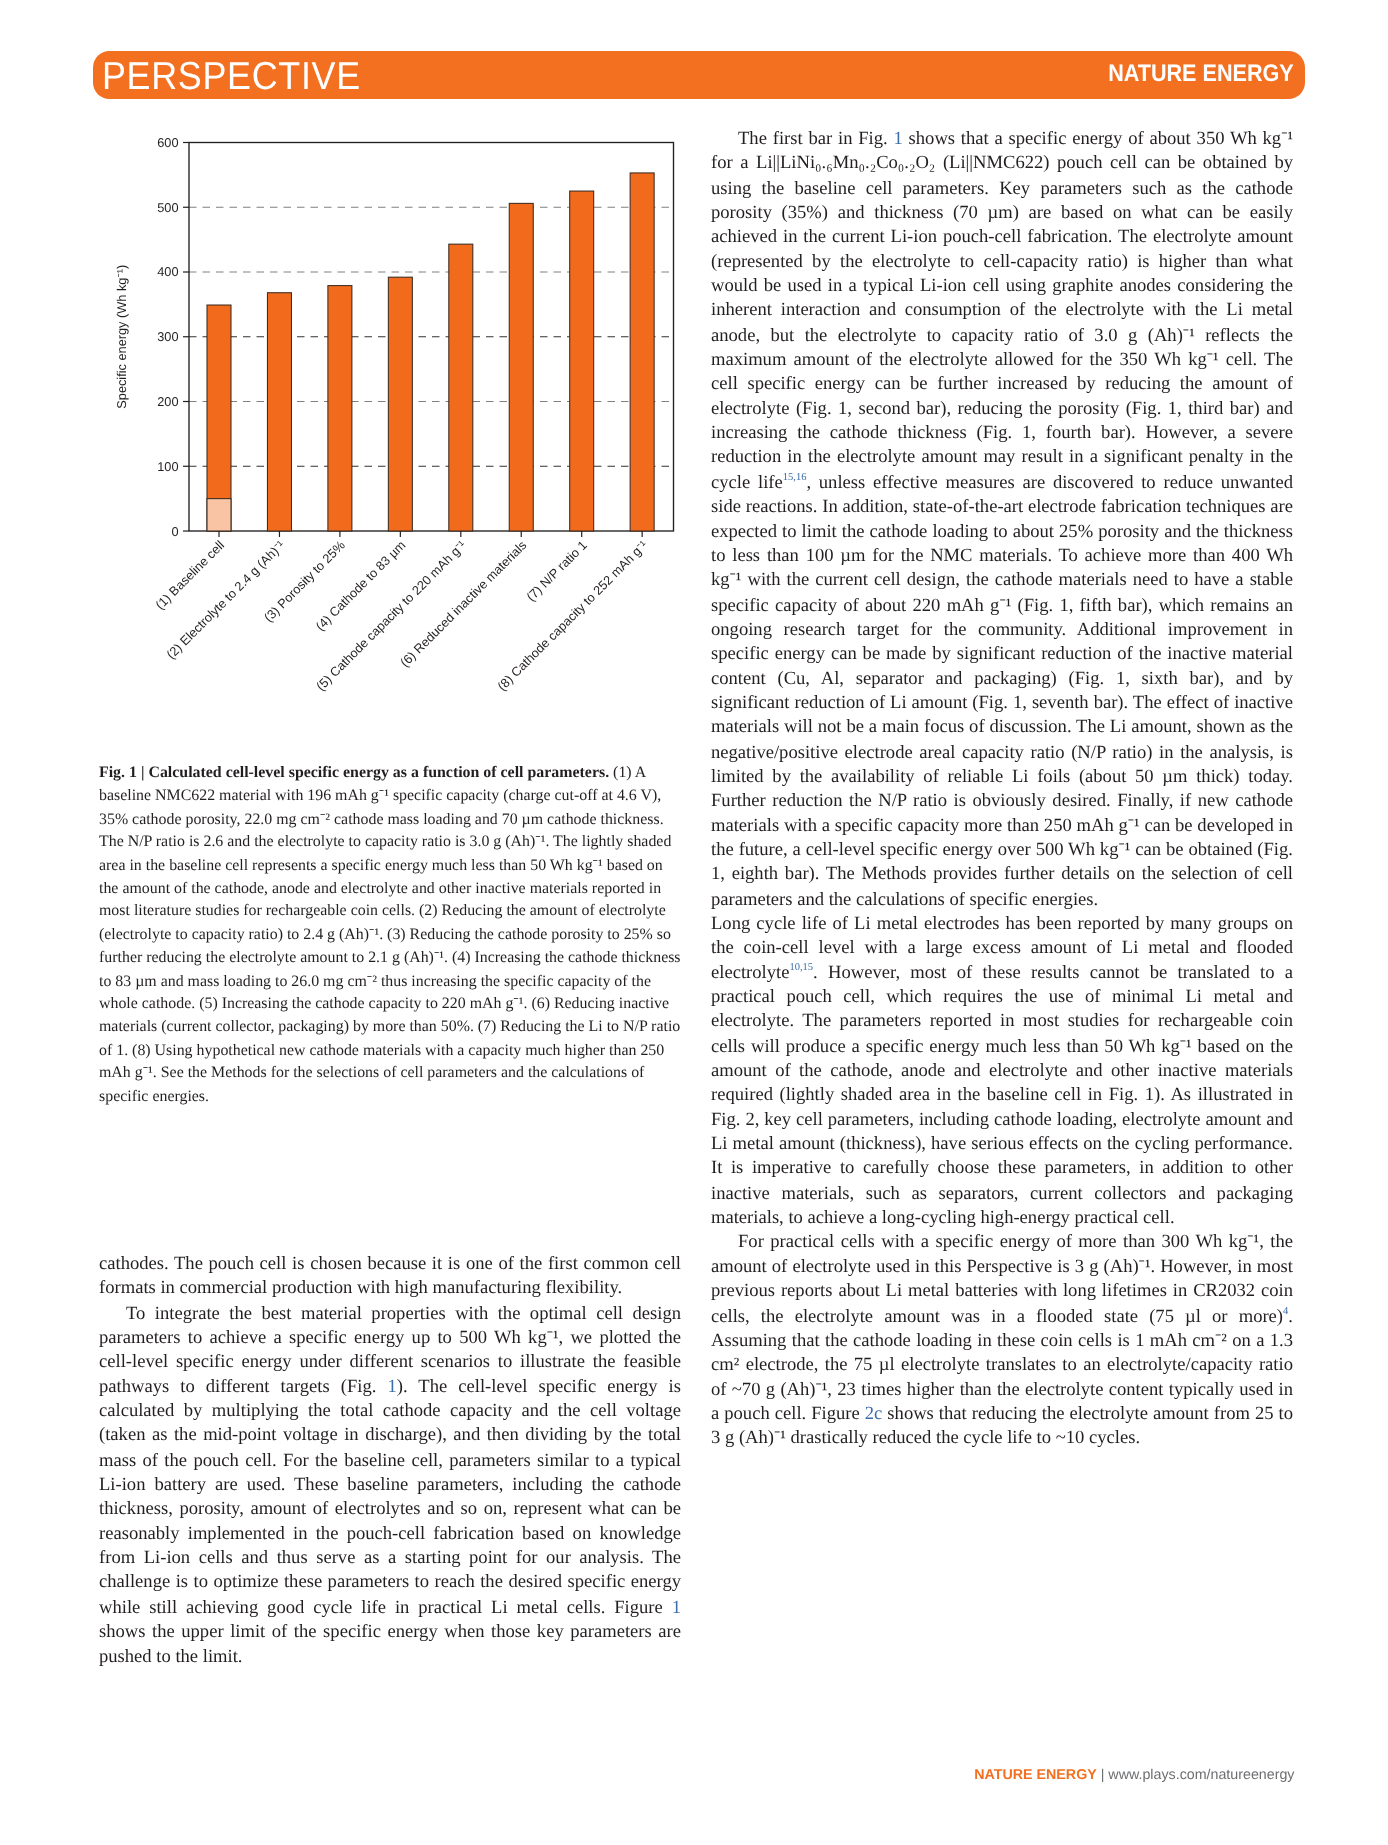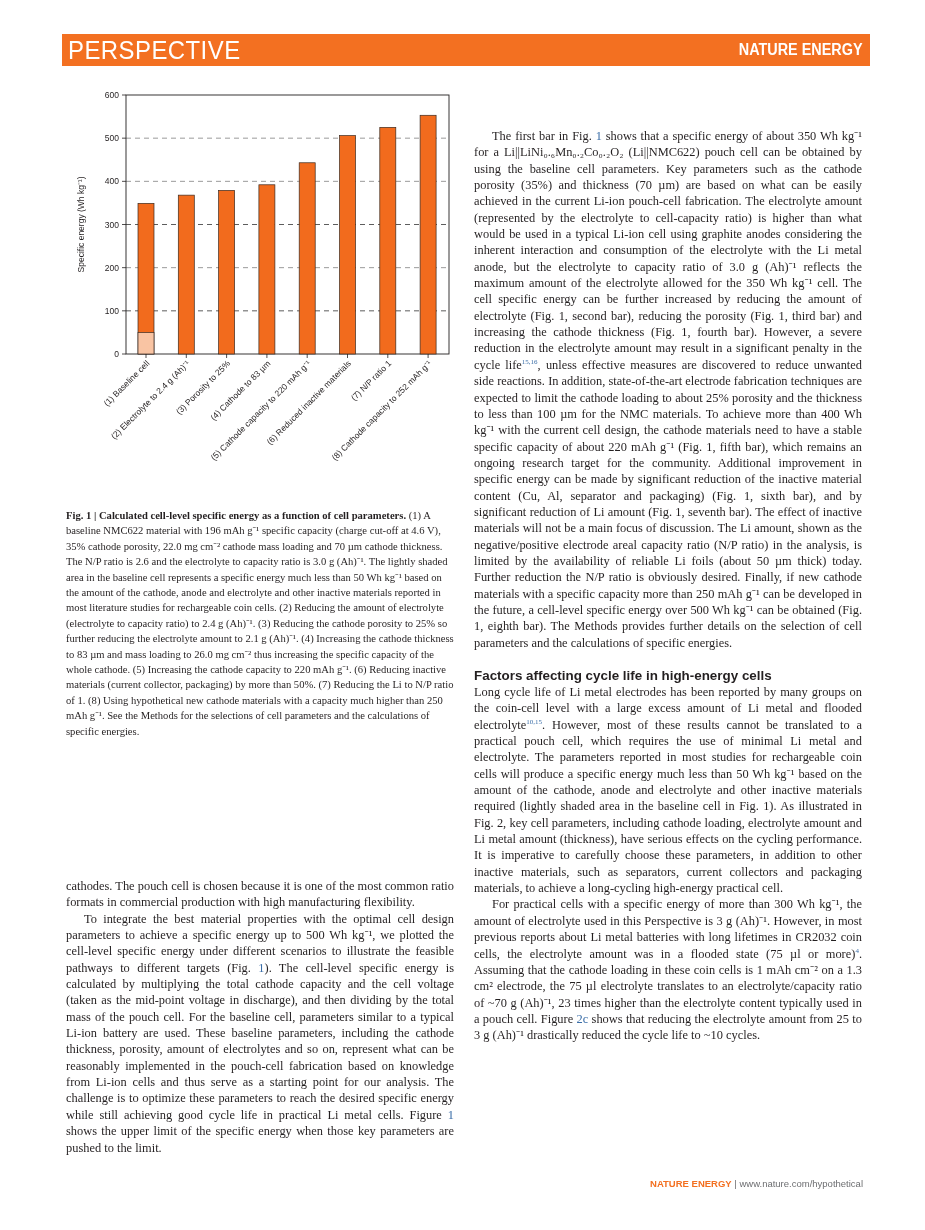--- a/index.html
+++ b/index.html
@@ -1,24 +1,24 @@
 <!DOCTYPE html>
 <html><head>
 <meta charset="utf-8">
 <style>
   html, body { margin:0; padding:0; background:#ffffff; }
   body { width:925px; height:1230px; position:relative; overflow:hidden; font-family:"Liberation Serif", serif; color:#231f20; }
-  .header-bar { position:absolute; left:62px; top:34px; width:808px; height:32px; background:#f37021; }
+  .header-bar { position:absolute; left:62px; top:34px; width:808px; height:32px; background:#f37021;border-radius:11px; }
   .header-left { position:absolute; left:6px; top:1px; color:#fff; font-family:"Liberation Sans", sans-serif; font-size:26px; letter-spacing:0.5px; font-weight:normal; transform:scaleX(0.92); transform-origin:left center; }
   .header-right { position:absolute; right:8px; top:7px; color:#fff; font-family:"Liberation Sans", sans-serif; font-size:16px; font-weight:bold; transform:scaleX(0.9); transform-origin:right center; }
   .chart { position:absolute; left:60px; top:80px; width:400px; height:420px; }
   .chart svg { position:absolute; left:0; top:0; }
   .caption { position:absolute; left:66px; top:508px; width:390px; font-family:Liberation Serif, serif; font-size:10.6px; line-height:15.4px; color:#231f20; }
   .caption b { font-weight:bold; }
-  .col { position:absolute; font-size:12.4px; line-height:16.35px; text-align:justify;margin-top:44px; }
+  .col { position:absolute; font-size:12.4px; line-height:16.35px; text-align:justify; }
   .col p { margin:0; }
   .col p.indent { text-indent:18px; }
   .left-col { left:66px; top:834px; width:388px; }
   .right-col { left:474px; top:84px; width:388px; }
   .section-head { font-family:"Liberation Sans", sans-serif; font-weight:bold; font-size:13.4px; line-height:17px; margin-top:16px !important; color:#231f20; }
   .ref { color:#3b6ea8; }
   sup.ref { font-size:7px; }
   sup, sub { font-size:8px; line-height:0; }
   .footer { position:absolute; right:62px; top:1178px; font-family:"Liberation Sans", sans-serif; font-size:9.5px; }
   .footer .brand { color:#f37021; font-weight:bold; }
@@ -82,28 +82,27 @@
       <text x="372.09999999999997" y="284" text-anchor="end" font-size="8.5" font-family="Liberation Sans, sans-serif" fill="#231f20" transform="rotate(-45 372.09999999999997 284)">(8) Cathode capacity to 252 mAh g⁻¹</text>
       <text x="0" y="0" text-anchor="middle" font-size="8.5" font-family="Liberation Sans, sans-serif" fill="#231f20" transform="translate(24,144.5) rotate(-90)">Specific energy (Wh kg⁻¹)</text>
     </svg>
 </div>
 
 <div class="caption">
   <b>Fig. 1 | Calculated cell-level specific energy as a function of cell parameters.</b><span> (1) A baseline NMC622 material with 196 mAh g⁻¹ specific capacity (charge cut-off at 4.6 V), 35% cathode porosity, 22.0 mg cm⁻² cathode mass loading and 70 µm cathode thickness. The N/P ratio is 2.6 and the electrolyte to capacity ratio is 3.0 g (Ah)⁻¹. The lightly shaded area in the baseline cell represents a specific energy much less than 50 Wh kg⁻¹ based on the amount of the cathode, anode and electrolyte and other inactive materials reported in most literature studies for rechargeable coin cells. (2) Reducing the amount of electrolyte (electrolyte to capacity ratio) to 2.4 g (Ah)⁻¹. (3) Reducing the cathode porosity to 25% so further reducing the electrolyte amount to 2.1 g (Ah)⁻¹. (4) Increasing the cathode thickness to 83 µm and mass loading to 26.0 mg cm⁻² thus increasing the specific capacity of the whole cathode. (5) Increasing the cathode capacity to 220 mAh g⁻¹. (6) Reducing inactive materials (current collector, packaging) by more than 50%. (7) Reducing the Li to N/P ratio of 1. (8) Using hypothetical new cathode materials with a capacity much higher than 250 mAh g⁻¹. See the Methods for the selections of cell parameters and the calculations of specific energies.</span>
 </div>
 
 <div class="col left-col">
-  <p>cathodes. The pouch cell is chosen because it is one of the most common ratio formats in commercial production with high manufacturing flexibility.</p>
+  <p>cathodes. The pouch cell is chosen because it is one of the first common cell formats in commercial production with high manufacturing flexibility.</p>
   <p class="indent"><span>To integrate the best material properties with the optimal cell design parameters to achieve a specific energy up to 500 Wh kg⁻¹, we plotted the cell-level specific energy under different scenarios to illustrate the feasible pathways to different targets (Fig. </span><span class="ref">1</span><span>). The cell-level specific energy is calculated by multiplying the total cathode capacity and the cell voltage (taken as the mid-point voltage in discharge), and then dividing by the total mass of the pouch cell. For the baseline cell, parameters similar to a typical Li-ion battery are used. These baseline parameters, including the cathode thickness, porosity, amount of electrolytes and so on, represent what can be reasonably implemented in the pouch-cell fabrication based on knowledge from Li-ion cells and thus serve as a starting point for our analysis. The challenge is to optimize these parameters to reach the desired specific energy while still achieving good cycle life in practical Li metal cells. Figure </span><span class="ref">1</span><span> shows the upper limit of the specific energy when those key parameters are pushed to the limit.</span></p>
 </div>
 
 <div class="col right-col">
   <p class="indent"><span>The first bar in Fig. </span><span class="ref">1</span><span> shows that a specific energy of about 350 Wh kg⁻¹ for a Li||LiNi₀.₆Mn₀.₂Co₀.₂O₂ (Li||NMC622) pouch cell can be obtained by using the baseline cell parameters. Key parameters such as the cathode porosity (35%) and thickness (70 µm) are based on what can be easily achieved in the current Li-ion pouch-cell fabrication. The electrolyte amount (represented by the electrolyte to cell-capacity ratio) is higher than what would be used in a typical Li-ion cell using graphite anodes considering the inherent interaction and consumption of the electrolyte with the Li metal anode, but the electrolyte to capacity ratio of 3.0 g (Ah)⁻¹ reflects the maximum amount of the electrolyte allowed for the 350 Wh kg⁻¹ cell. The cell specific energy can be further increased by reducing the amount of electrolyte (Fig. 1, second bar), reducing the porosity (Fig. 1, third bar) and increasing the cathode thickness (Fig. 1, fourth bar). However, a severe reduction in the electrolyte amount may result in a significant penalty in the cycle life</span><sup class="ref">15,16</sup><span>, unless effective measures are discovered to reduce unwanted side reactions. In addition, state-of-the-art electrode fabrication techniques are expected to limit the cathode loading to about 25% porosity and the thickness to less than 100 µm for the NMC materials. To achieve more than 400 Wh kg⁻¹ with the current cell design, the cathode materials need to have a stable specific capacity of about 220 mAh g⁻¹ (Fig. 1, fifth bar), which remains an ongoing research target for the community. Additional improvement in specific energy can be made by significant reduction of the inactive material content (Cu, Al, separator and packaging) (Fig. 1, sixth bar), and by significant reduction of Li amount (Fig. 1, seventh bar). The effect of inactive materials will not be a main focus of discussion. The Li amount, shown as the negative/positive electrode areal capacity ratio (N/P ratio) in the analysis, is limited by the availability of reliable Li foils (about 50 µm thick) today. Further reduction the N/P ratio is obviously desired. Finally, if new cathode materials with a specific capacity more than 250 mAh g⁻¹ can be developed in the future, a cell-level specific energy over 500 Wh kg⁻¹ can be obtained (Fig. 1, eighth bar). The Methods provides further details on the selection of cell parameters and the calculations of specific energies.</span></p>
-  <p class="section-head">Factors affecting cycle life in high-energy cells</p>
   <p><span>Long cycle life of Li metal electrodes has been reported by many groups on the coin-cell level with a large excess amount of Li metal and flooded electrolyte</span><sup class="ref">10,15</sup><span>. However, most of these results cannot be translated to a practical pouch cell, which requires the use of minimal Li metal and electrolyte. The parameters reported in most studies for rechargeable coin cells will produce a specific energy much less than 50 Wh kg⁻¹ based on the amount of the cathode, anode and electrolyte and other inactive materials required (lightly shaded area in the baseline cell in Fig. 1). As illustrated in Fig. 2, key cell parameters, including cathode loading, electrolyte amount and Li metal amount (thickness), have serious effects on the cycling performance. It is imperative to carefully choose these parameters, in addition to other inactive materials, such as separators, current collectors and packaging materials, to achieve a long-cycling high-energy practical cell.</span></p>
   <p class="indent"><span>For practical cells with a specific energy of more than 300 Wh kg⁻¹, the amount of electrolyte used in this Perspective is 3 g (Ah)⁻¹. However, in most previous reports about Li metal batteries with long lifetimes in CR2032 coin cells, the electrolyte amount was in a flooded state (75 µl or more)</span><sup class="ref">4</sup><span>. Assuming that the cathode loading in these coin cells is 1 mAh cm⁻² on a 1.3 cm² electrode, the 75 µl electrolyte translates to an electrolyte/capacity ratio of ~70 g (Ah)⁻¹, 23 times higher than the electrolyte content typically used in a pouch cell. Figure </span><span class="ref">2c</span><span> shows that reducing the electrolyte amount from 25 to 3 g (Ah)⁻¹ drastically reduced the cycle life to ~10 cycles.</span></p>
 </div>
 
 <div class="footer">
   <span class="brand">NATURE ENERGY</span>
   <span class="sep">|</span>
-  <span class="url">www.nature.com/hypothetical</span>
+  <span class="url">www.plays.com/natureenergy</span>
 </div>
 
 </body></html>

